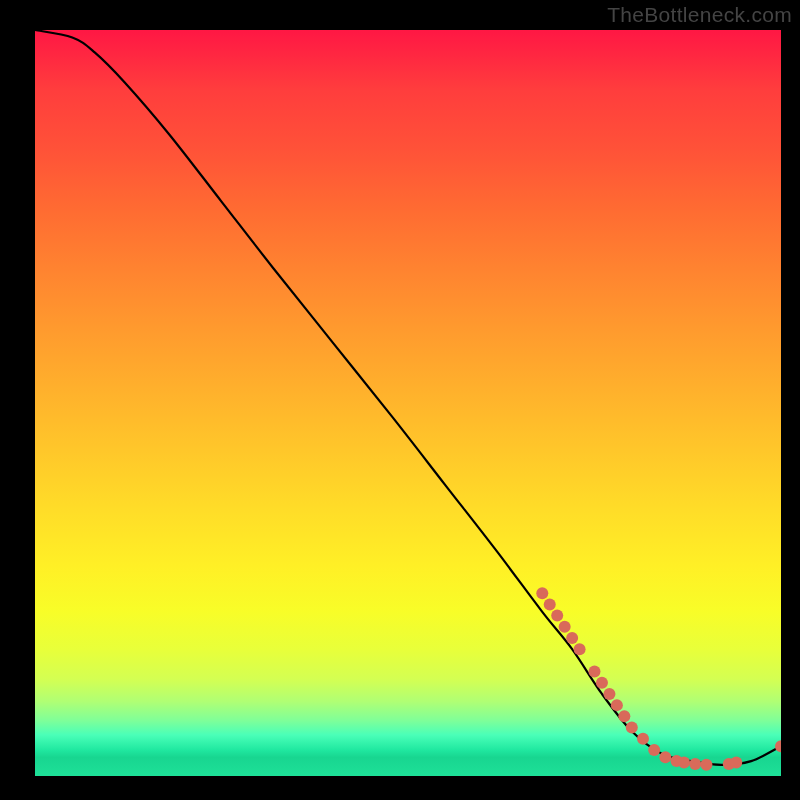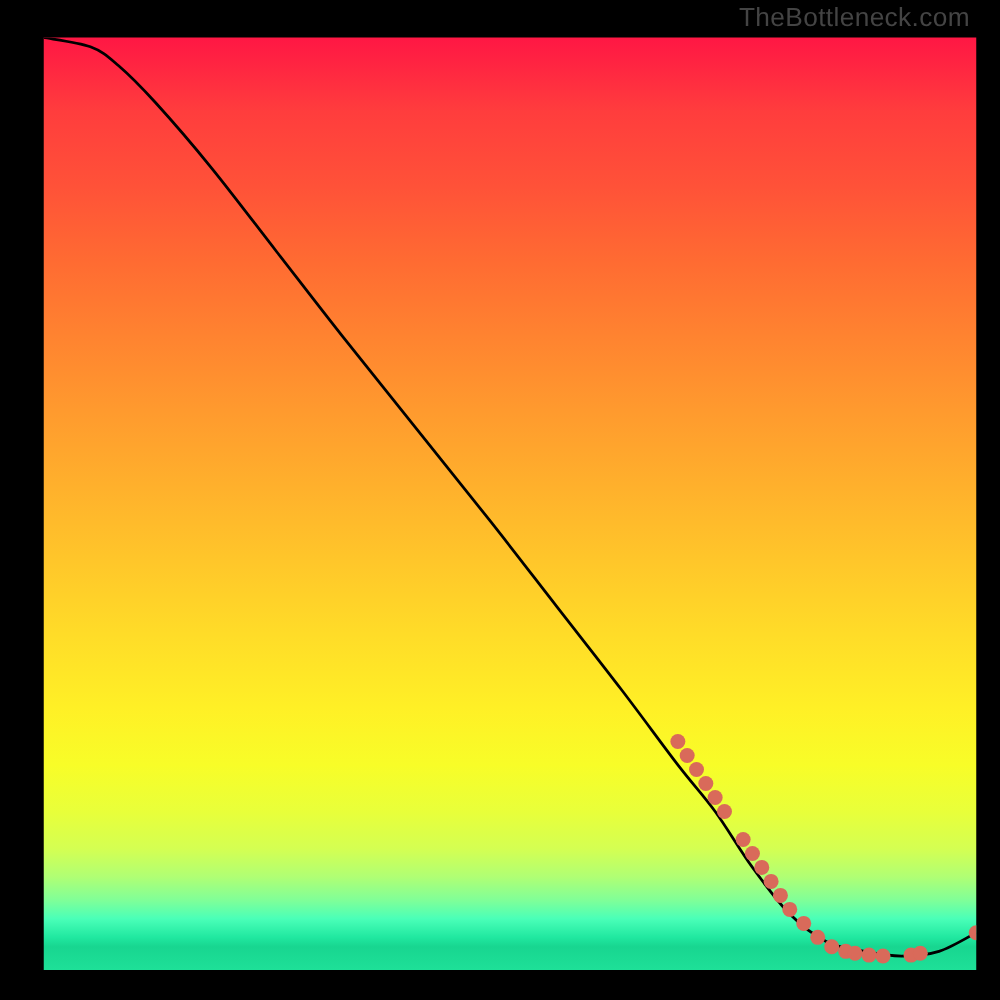--- a/index.html
+++ b/index.html
@@ -7,21 +7,21 @@
     width: 800px;
     height: 800px;
     background: #000;
     position: relative;
     font-family: Arial, sans-serif;
     overflow: hidden;
   }
   .attribution {
     position: absolute;
     top: 3px;
-    right: 24px;
+    right: 8px;
     color: #444;
     font-size: 21px;
     font-weight: 400;
     letter-spacing: 0.3px;
     z-index: 100;
   }
   .plot-area {
     position: absolute;
     left: 35px;
     top: 30px;

